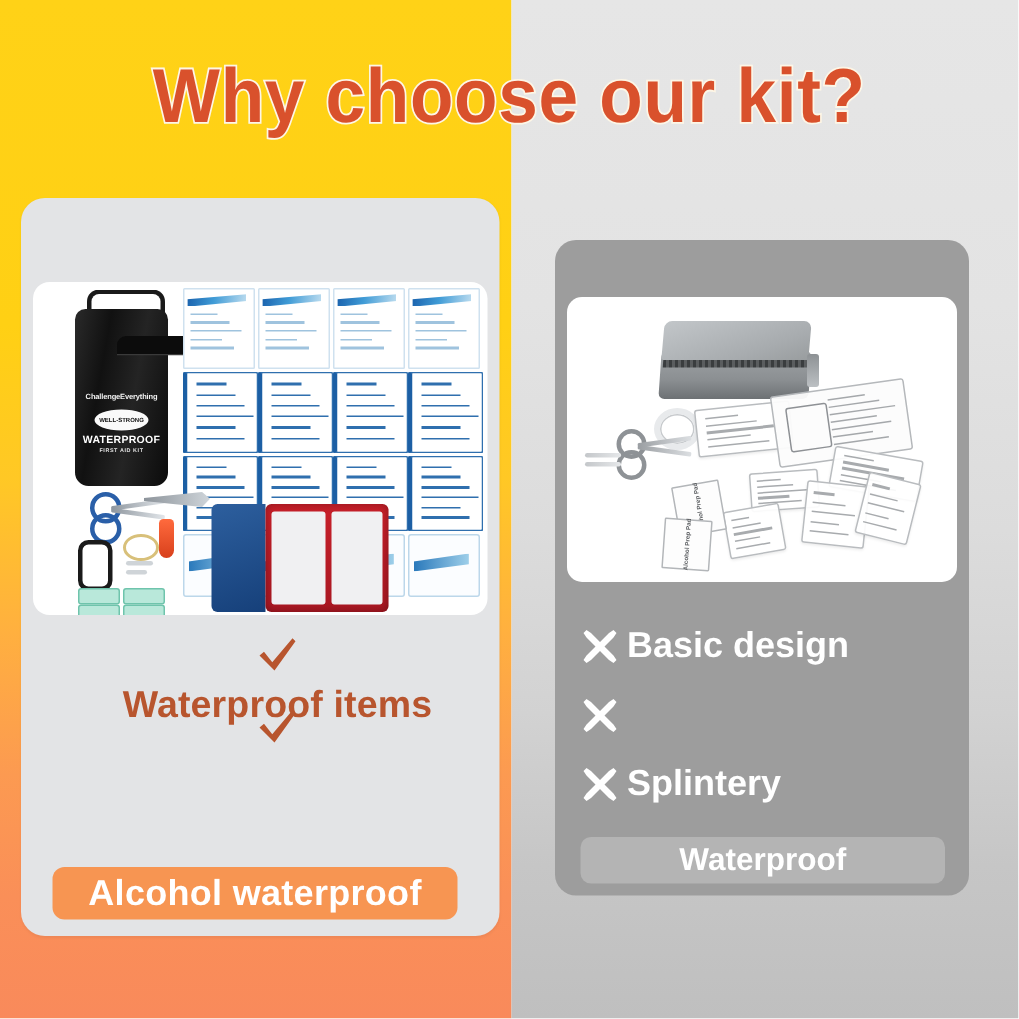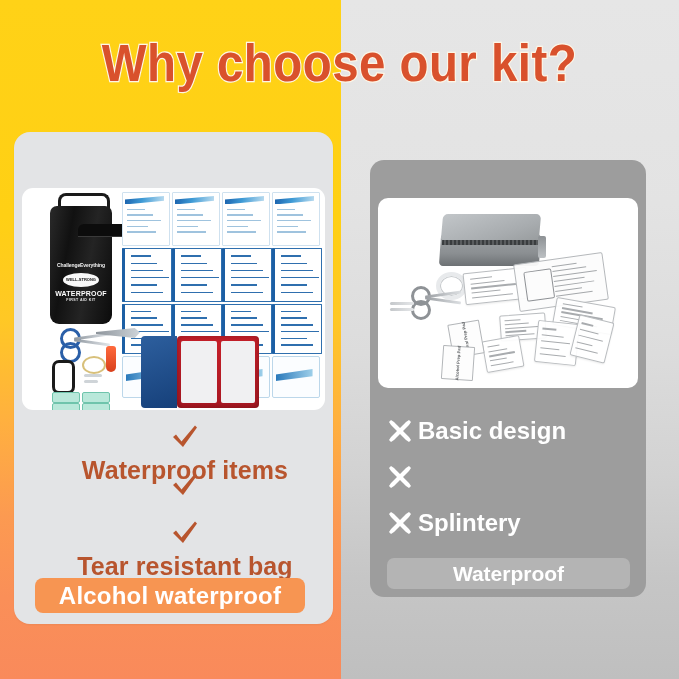--- a/index.html
+++ b/index.html
@@ -691,28 +691,20 @@
         </span>
         <span class="feat-text-ours">Waterproof items</span>
       </div>
       <div class="feat-row">
         <span class="mark">
           <svg width="30" height="30" viewBox="0 0 30 30" aria-hidden="true">
             <path d="M3 14 L6 11.5 L11.5 18.5 L25 2.5 L27 4.5 L13 24 Z" fill="#b8552e"></path>
           </svg>
         </span>
       </div>
-      <div class="feat-row">
-        <span class="mark">
-          <svg width="30" height="30" viewBox="0 0 30 30" aria-hidden="true">
-            <path d="M3 14 L6 11.5 L11.5 18.5 L25 2.5 L27 4.5 L13 24 Z" fill="#b8552e"></path>
-          </svg>
-        </span>
-        <span class="feat-text-ours">Tear resistant bag</span>
-      </div>
     </div>
 
     <div class="pill-ours">Alcohol waterproof</div>
   </div>
 
   <div class="card-others">
 
 
     <div class="photo-others">
 

